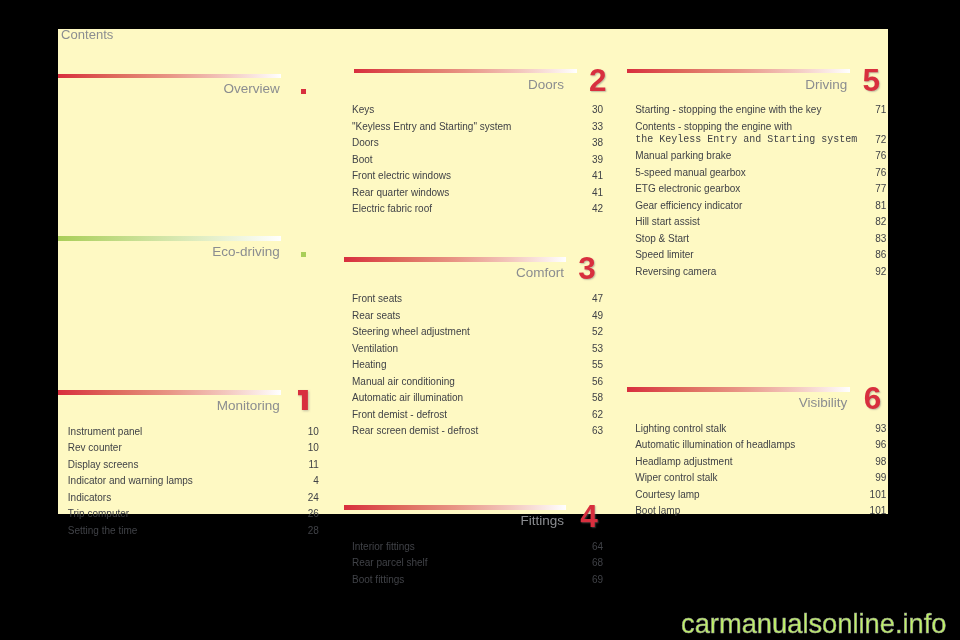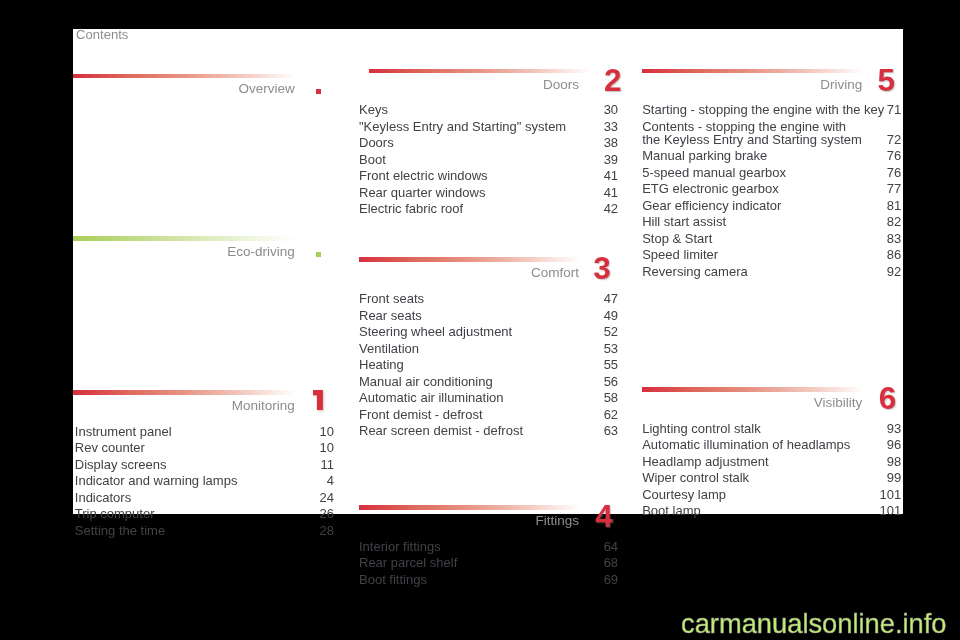--- a/index.html
+++ b/index.html
@@ -1,34 +1,34 @@
 <!DOCTYPE html>
 <html><head>
 <meta charset="utf-8">
 <style>
   html,body{margin:0;padding:0;}
   body{width:960px;height:640px;background:#000;overflow:hidden;
        font-family:"Liberation Sans", sans-serif;
        -webkit-font-smoothing:antialiased;}
   #stage{position:relative;width:960px;height:640px;will-change:transform;}
-  .page{position:absolute;left:73px;top:28.7px;width:830.3px;height:485px;background:#ffffff;}
+  .page{position:absolute;left:58px;top:28.7px;width:830.3px;height:485px;background:#fef9c3;}
   .contents-label{position:absolute;left:3.1px;top:-0.9px;font-size:13.05px;line-height:13px;color:#8b8d90;white-space:nowrap;}
   .section{position:absolute;width:258.5px;}
   .bar{position:absolute;left:0;top:0;height:4.6px;width:222.5px;}
   .sect-title{position:absolute;right:39.1px;top:8.9px;font-size:13.5px;line-height:13.5px;color:#8b8d90;white-space:nowrap;text-align:left;}
   .sect-num{position:absolute;right:5.3px;top:-4.0px;font-size:31.5px;line-height:31.5px;font-weight:bold;white-space:nowrap;
             text-shadow:1px 1px 1.4px rgba(120,120,120,0.45);}
   .sect-num-svg{top:0.2px;line-height:0;font-size:0;filter:drop-shadow(1px 1px 1.1px rgba(120,120,120,0.45));text-shadow:none;}
   .sect-sq{position:absolute;width:5px;height:5px;right:12.9px;top:15.8px;}
   .entries{position:absolute;left:0;top:33.8px;width:258.5px;}
-  .row{position:relative;height:16.5px;font-size:13px;line-height:16.5px;color:#404247;white-space:nowrap;}
+  .row{position:relative;height:16.5px;font-size:10px;line-height:16.5px;color:#404247;white-space:nowrap;margin-left:8px;}
   .row .lbl{position:absolute;left:-0.6px;top:0;}
   .row .pg{position:absolute;right:0;top:0;text-align:right;}
   .row.two{height:29.2px;}
-  .row.two .lbl2{position:absolute;left:-0.6px;top:12.7px;}
+  .row.two .lbl2{position:absolute;left:-0.6px;top:12.7px;font-family:Liberation Mono, monospace;}
   .row.two .pg{top:12.7px;}
   .wm{position:absolute;right:13.5px;top:610px;text-align:right;
       font-size:27.3px;line-height:27.3px;color:#bef264;white-space:nowrap;-webkit-text-stroke:0.55px #9a9a9a;will-change:transform;}
 </style>
 </head>
 <body>
 
 <div id="stage">
   <div class="page">
     <div class="contents-label">Contents</div>

